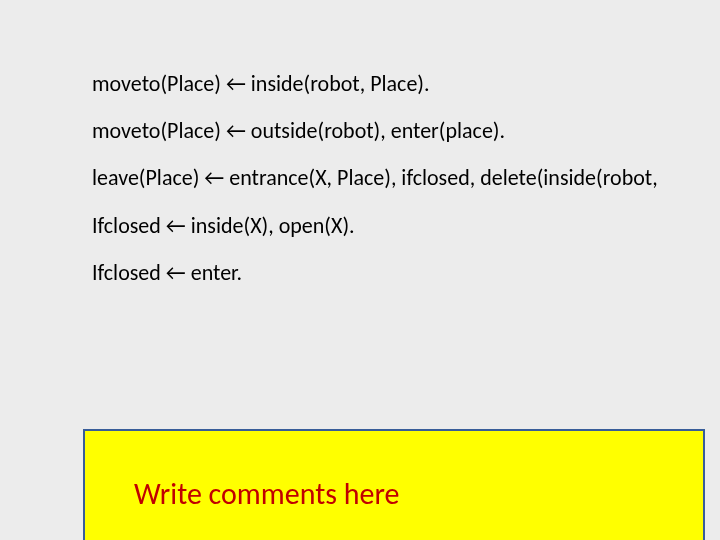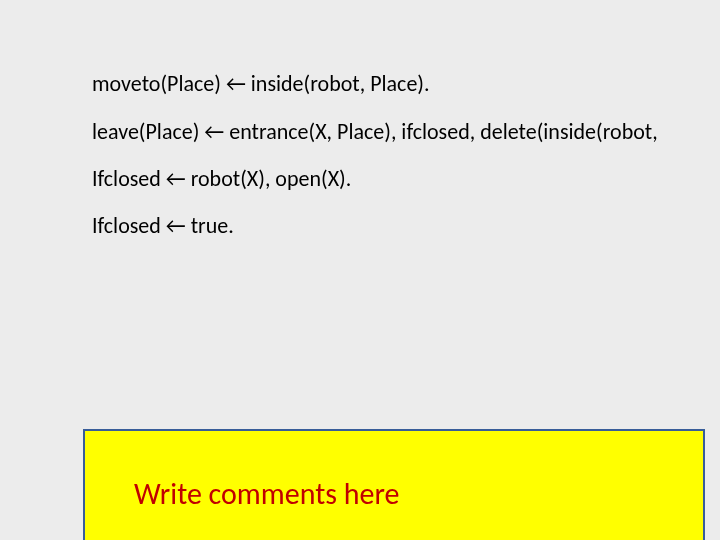--- a/index.html
+++ b/index.html
@@ -37,26 +37,27 @@
     color: #c00000;
     font-size: 30px;
     font-weight: 400;
   }
 </style>
 </head>
 <body>
 
 <div class="code-block">
   <div>moveto(Place) ← inside(robot, Place).</div>
+  <div>moveto(Place) ← outside(robot), enter(place).</div>
 </div>
 
 <div class="code-block">
   <div>leave(Place) ← entrance(X, Place), ifclosed, delete(inside(robot,</div>
 </div>
 
 <div class="code-block">
-  <div>Ifclosed ← robot(X), open(X).</div>
-  <div>Ifclosed ← true.</div>
+  <div>Ifclosed ← inside(X), open(X).</div>
+  <div>Ifclosed ← enter.</div>
 </div>
 
 <div class="comment-box">
   <span class="comment-text">Write comments here</span>
 </div>
 
 </body></html>

